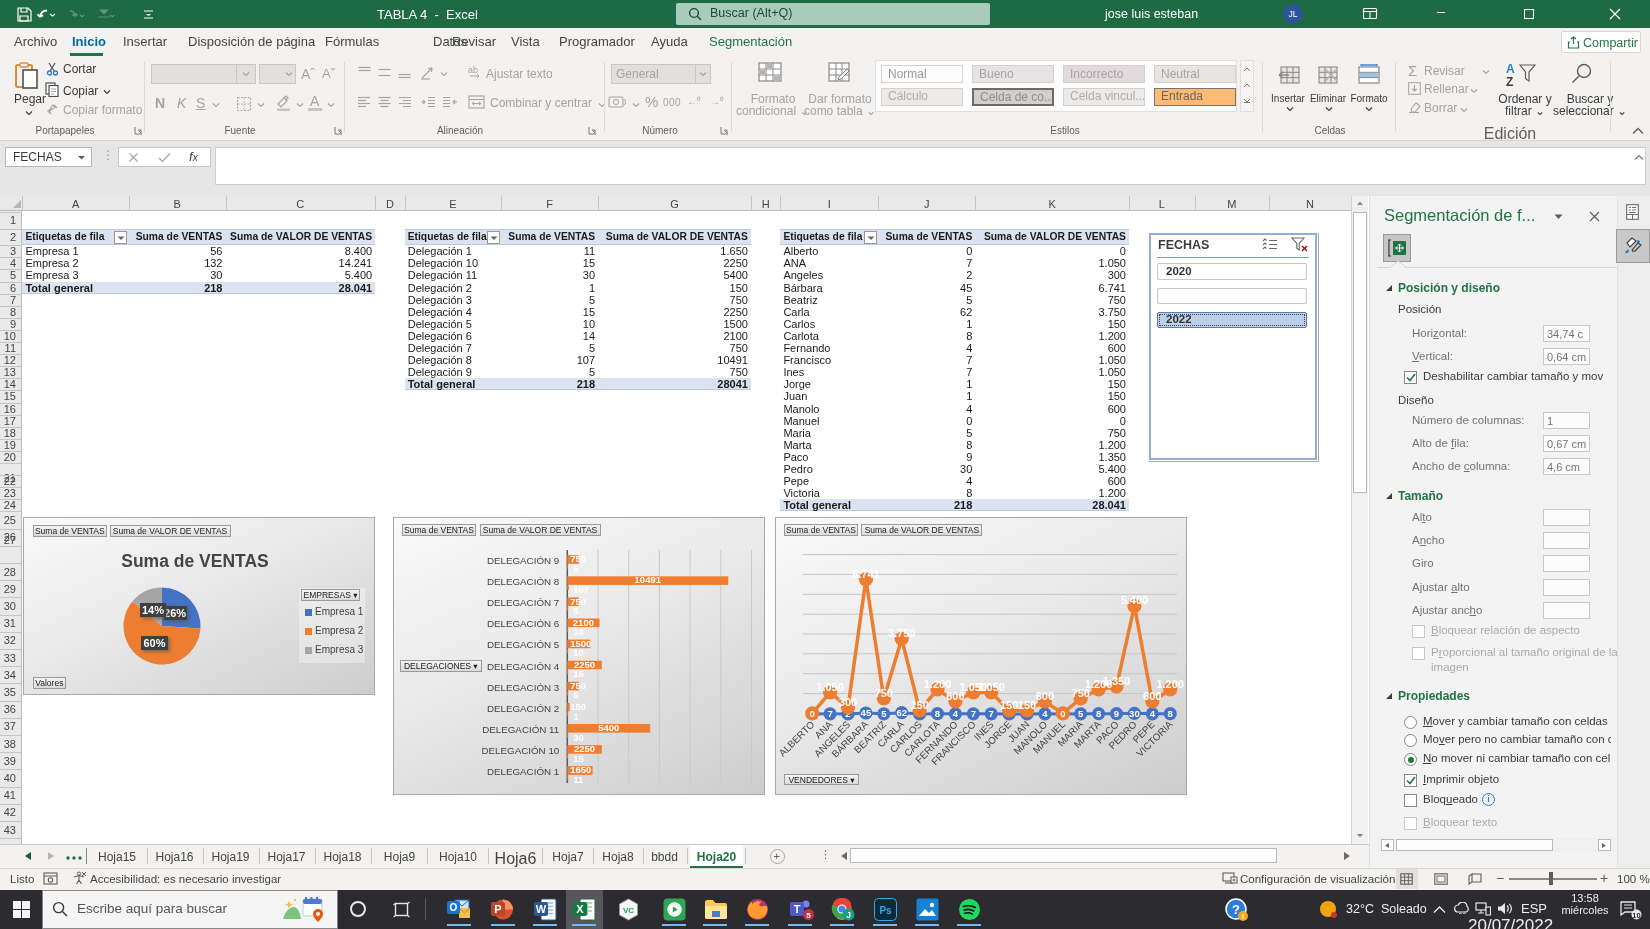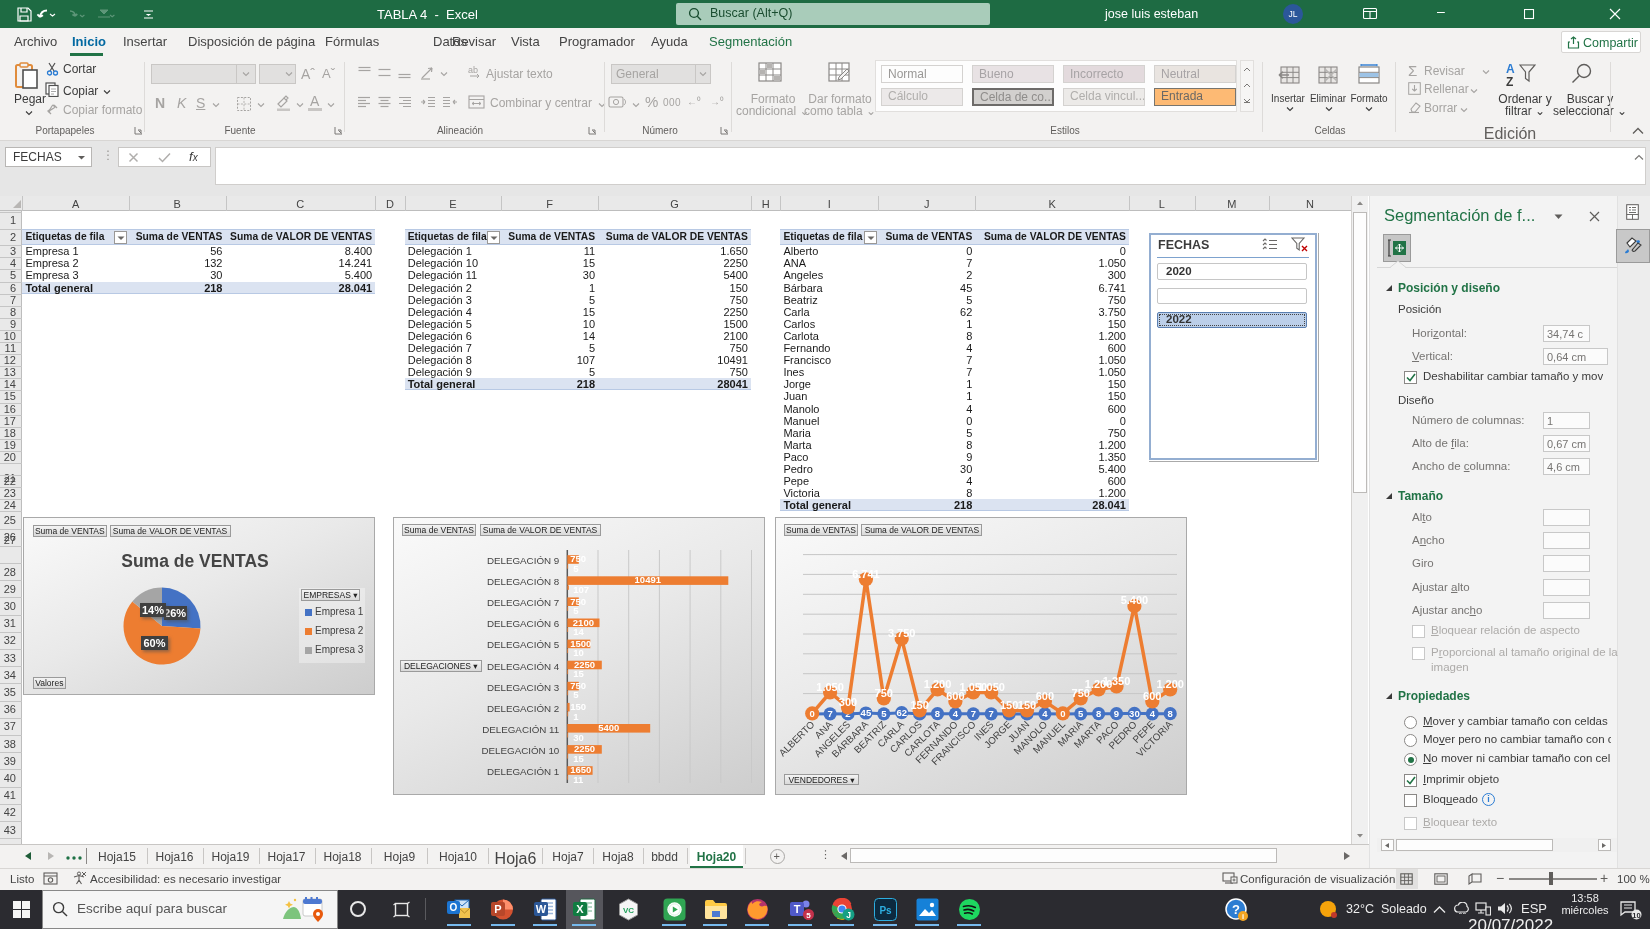--- a/index.html
+++ b/index.html
@@ -1119,21 +1119,21 @@
     <path d="M0 6.5L8 0l8 6.5" stroke="#d6d6d6" fill="none" stroke-width="1"></path>
   </svg>
 <svg class="ab" style="left:1385px;top:284px;" width="8" height="8" viewBox="0 0 8 8">
     <path d="M7 1v6H1z" fill="#3b3b3b"></path>
   </svg>
 <div class="tx" style="left:1398px;top:281px;font-size:12px;font-weight:bold;color:#217346;">Posición y diseño</div>
 <div class="tx" style="left:1398px;top:303px;font-size:11.5px;color:#3b3b3b;">Posición</div>
 <div class="tx" style="left:1412px;top:327px;font-size:11.5px;color:#767472;">Hori<u>z</u>ontal:</div>
 <div class="ab" style="left:1543px;top:325px;width:47px;height:17px;background:#fbfbfb;border:1px solid #c8c8c8;font-size:11px;color:#767472;padding:2px 3px 0 3px;overflow:hidden;white-space:nowrap;">34,74 c</div>
 <div class="tx" style="left:1412px;top:350px;font-size:11.5px;color:#767472;"><u>V</u>ertical:</div>
-<div class="ab" style="left:1543px;top:348px;width:65px;height:17px;background:#fbfbfb;border:1px solid #c8c8c8;font-size:11px;color:#767472;padding:2px 3px 0 3px;overflow:hidden;white-space:nowrap;">0,64 cm</div>
+<div class="ab" style="left:1543px;top:348px;width:47px;height:17px;background:#fbfbfb;border:1px solid #c8c8c8;font-size:11px;color:#767472;padding:2px 3px 0 3px;overflow:hidden;white-space:nowrap;">0,64 cm</div>
 <div class="ab" style="left:1404px;top:371px;width:13px;height:13px;background:#fff;border:1px solid #8a8886;"></div>
 <svg class="ab" style="left:1406px;top:373px;" width="10" height="9" viewBox="0 0 10 9">
     <path d="M1 4.5L4 7.5 9 1" stroke="#217346" fill="none" stroke-width="1.6"></path>
   </svg>
 <div class="tx" style="left:1423px;top:370px;font-size:11.5px;color:#3b3b3b;max-width:190px;overflow:hidden;">Deshabilitar cambiar tamaño y mov</div>
 <div class="tx" style="left:1398px;top:394px;font-size:11.5px;color:#3b3b3b;">Diseño</div>
 <div class="tx" style="left:1412px;top:414px;font-size:11.5px;color:#767472;">Número de columnas:</div>
 <div class="ab" style="left:1543px;top:412px;width:47px;height:17px;background:#fbfbfb;border:1px solid #c8c8c8;font-size:11px;color:#767472;padding:2px 3px 0 3px;overflow:hidden;white-space:nowrap;">1</div>
 <div class="tx" style="left:1412px;top:437px;font-size:11.5px;color:#767472;">Alto de <u>f</u>ila:</div>
 <div class="ab" style="left:1543px;top:435px;width:47px;height:17px;background:#fbfbfb;border:1px solid #c8c8c8;font-size:11px;color:#767472;padding:2px 3px 0 3px;overflow:hidden;white-space:nowrap;">0,67 cm</div>

